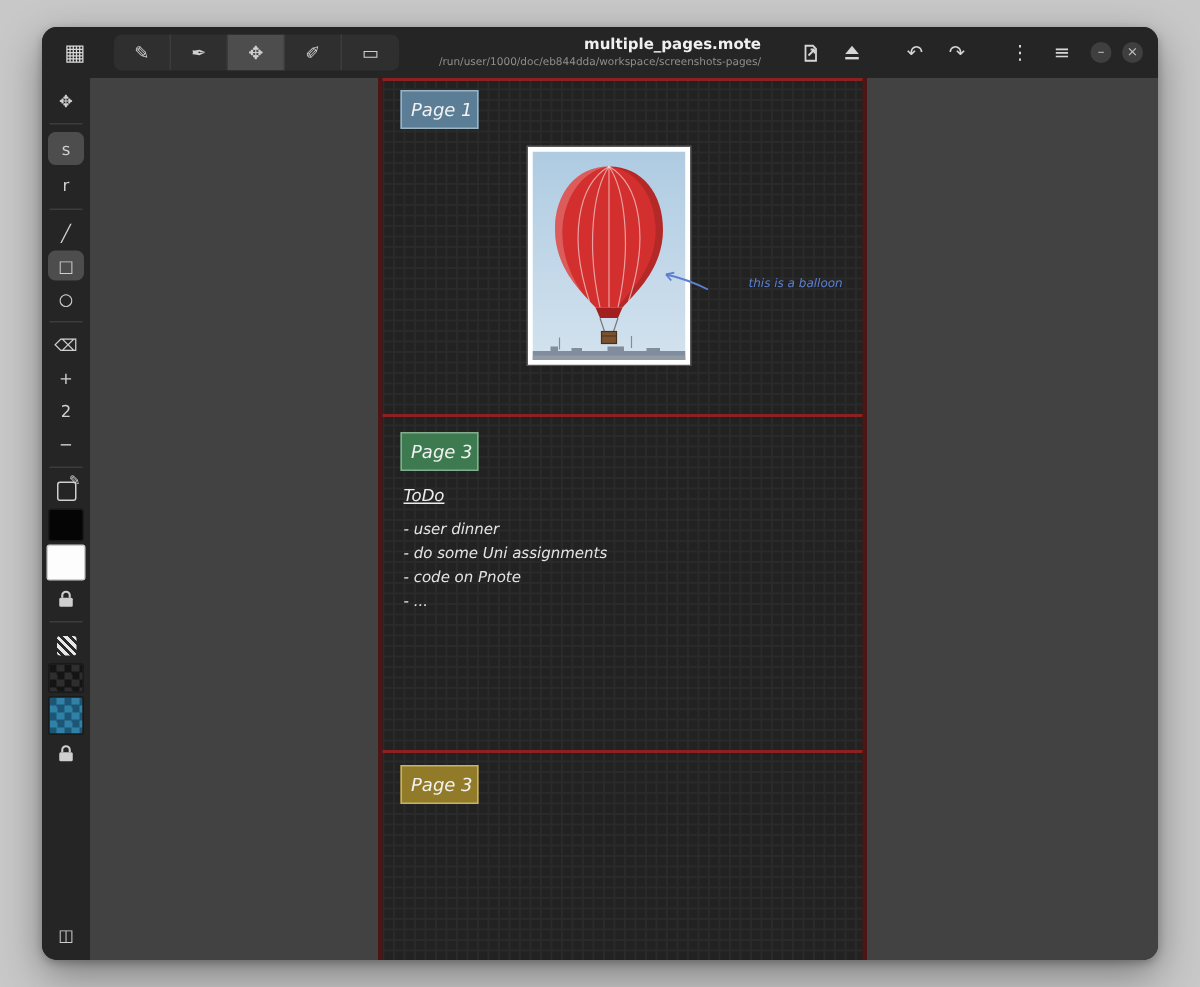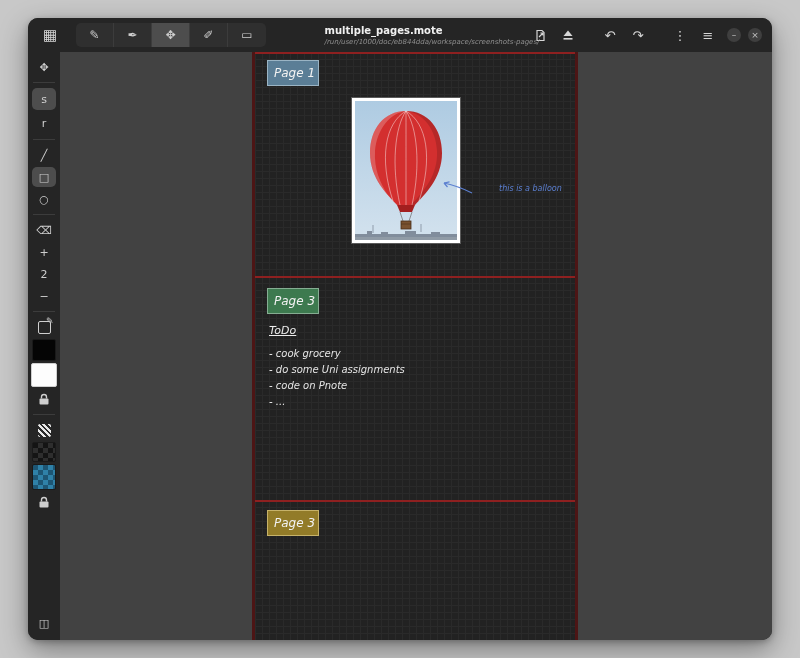--- a/index.html
+++ b/index.html
@@ -30,24 +30,24 @@
     display:flex; background:#2f2f2f; border-radius:5px; overflow:hidden; height:24px;
   }
   .toolgroup .tool {
     width:38px; height:24px; display:flex; align-items:center; justify-content:center;
     color:#cfcfcf; font-size:12px; border-right:1px solid #3c3c3c;
   }
   .toolgroup .tool:last-child { border-right:none; }
   .toolgroup .tool.active { background:#4d4d4d; }
   .titleblock {
     position:absolute; left:50%; top:50%; transform:translate(-50%,-50%);
-    text-align:left; white-space:nowrap; pointer-events:none;margin-left:32px;
+    text-align:right; white-space:nowrap; pointer-events:none;
   }
   .titleblock .title { color:#f0f0f0; font-size:10px; font-weight:bold; }
-  .titleblock .path  { color:#8f8f8f; font-size:7px; margin-top:2px;font-style:italic; }
+  .titleblock .path  { color:#8f8f8f; font-size:7px; margin-top:2px; }
   .topbar-right { margin-left:auto; display:flex; align-items:center; gap:4px; }
   .circle-btn {
     width:14px; height:14px; border-radius:50%; background:#3f3f3f; color:#c2c2c2;
     display:flex; align-items:center; justify-content:center; font-size:9px; line-height:1;
     margin-left:3px;
   }
   .gap-l { margin-left:14px; }
   
   .bodyrow { flex:1; display:flex; min-height:0; }
   .sidebar {
@@ -258,21 +258,21 @@
         <svg class="arrow-svg" width="36" height="20" viewBox="0 0 36 20">
           <path d="M34,15 Q20,8 6,5" fill="none" stroke="#5b7fd0" stroke-width="1.2"></path>
           <path d="M6,5 L11.5,3.8 M6,5 L9.5,9" fill="none" stroke="#5b7fd0" stroke-width="1.2"></path>
         </svg>
         <div class="annotation hand">this is a balloon</div>
 
         <div class="page-label label-2 hand">Page 3</div>
 
         <div class="todo-head hand">ToDo</div>
         <ul class="todo-list">
-          <li>- cook grocery</li>
+          <li>- user dinner</li>
           <li>- do some Uni assignments</li>
           <li>- code on Pnote</li>
           <li>- ...</li>
         </ul>
 
         <div class="page-label label-3 hand">Page 3</div>
 
       </div>
     </div>
   </div>

